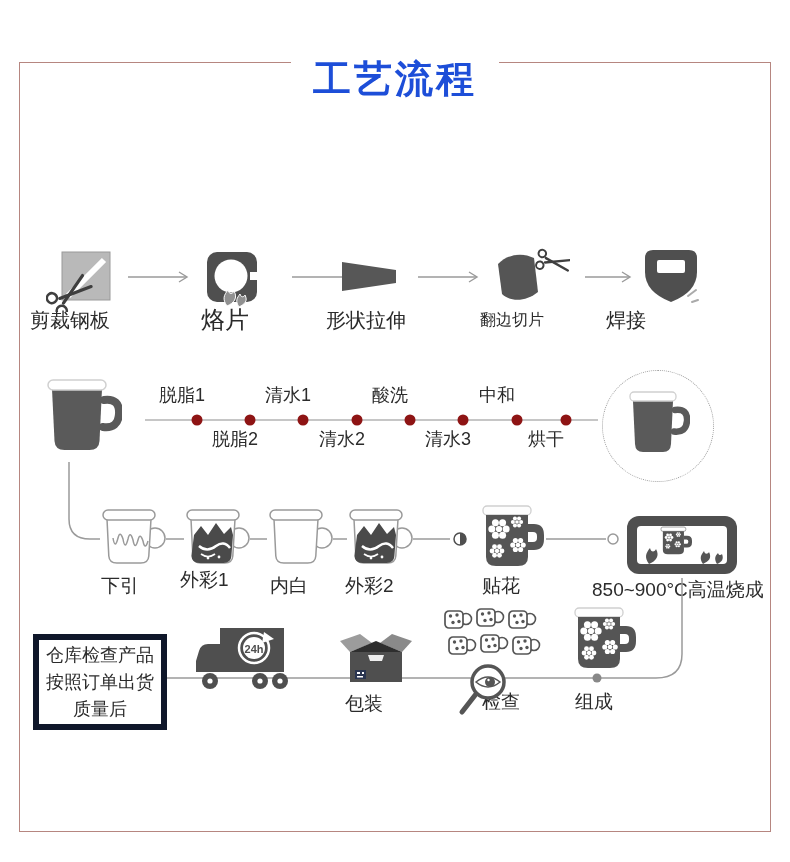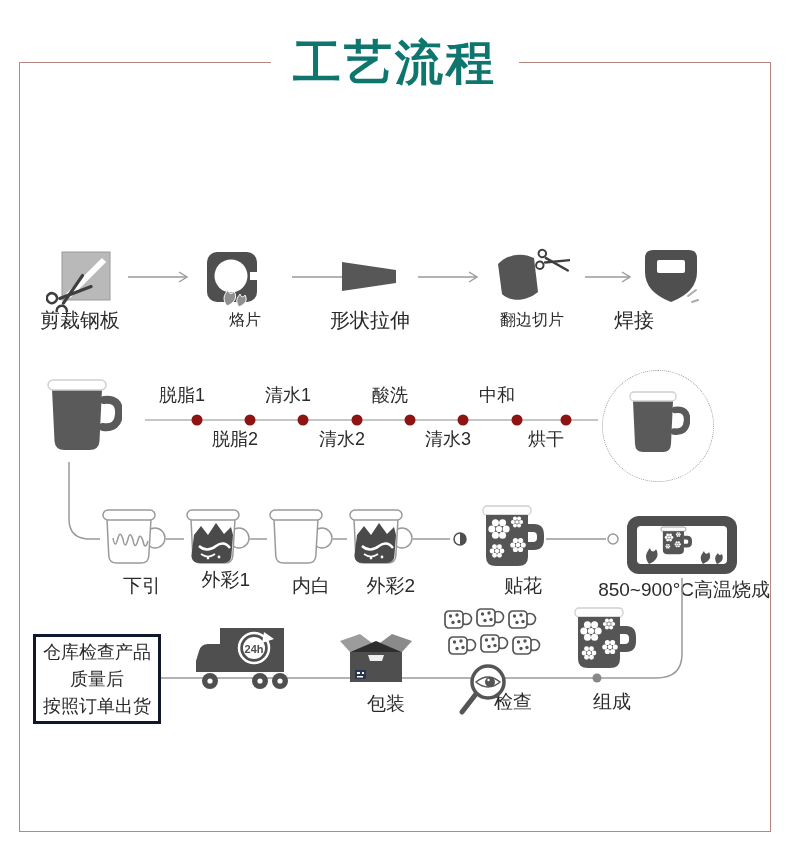--- a/index.html
+++ b/index.html
@@ -1,29 +1,29 @@
 <!DOCTYPE html>
 <html><head>
 <meta charset="utf-8">
 <style>
   html,body{margin:0;padding:0;background:#fff;}
   #stage{
     position:relative;width:790px;height:862px;background:#fff;overflow:hidden;
     font-family:"Liberation Sans","DejaVu Sans",sans-serif;color:#2b2b2b;
   }
   .abs{position:absolute;}
-  .lbl{position:absolute;text-align:right;font-size:19px;line-height:24px;color:#2b2b2b;white-space:nowrap;}
+  .lbl{position:absolute;text-align:left;font-size:19px;line-height:24px;color:#2b2b2b;white-space:nowrap;}
   .tlbl{position:absolute;text-align:left;font-size:18px;line-height:22px;color:#2b2b2b;white-space:nowrap;}
   #frame{position:absolute;left:19px;top:62px;width:750px;height:768px;border:1px solid #b68680;z-index:0;}
   #title-wrap{position:absolute;top:40px;left:0;width:790px;text-align:center;z-index:5;}
-  #title-wrap span{display:inline-block;background:#fff;padding:0 22px;font-size:48px;font-weight:bold;
-    letter-spacing:3px;color:#0f766e;line-height:46px;}
+  #title-wrap span{display:inline-block;background:#fff;padding:0 22px;font-size:38px;font-weight:bold;
+    letter-spacing:3px;color:#1d4ed8;line-height:46px;margin-top:16px;}
   #connectors{position:absolute;left:0;top:0;z-index:1;}
   .ic{z-index:2;}
-  #warehouse-note{position:absolute;left:33px;top:634px;width:122px;height:84px;border:3px solid #0f172a;
+  #warehouse-note{position:absolute;left:33px;top:634px;width:122px;height:84px;border:6px solid #0f172a;
     display:flex;flex-direction:column;justify-content:center;text-align:center;font-size:18px;line-height:27px;
     background:#fff;z-index:2;}
   #dotted-circle{position:absolute;left:602px;top:370px;width:110px;height:110px;border:1px dotted #9f9f9f;
     border-radius:50%;display:flex;align-items:center;justify-content:center;z-index:2;background:#fff;}
 </style>
 </head>
 <body>
 
 <div id="stage">
 
@@ -106,21 +106,21 @@
 
   <svg class="abs ic" style="left:205px;top:250px" width="56" height="60" viewBox="0 0 56 60">
     <rect x="2" y="2" width="50" height="50" rx="10" fill="#4f4f4f"></rect>
     <circle cx="26" cy="26" r="16.5" fill="#fff"></circle>
     <rect x="45" y="22" width="9" height="8" fill="#fff"></rect>
     <g fill="#909090" stroke="#fff" stroke-width="1">
       <path d="M22,56 c-5,-7 -3,-11 1,-16 c1,5 5,4 6,1 c4,7 0,12 -7,15 z"></path>
       <path d="M34,57 c-4,-6 -2,-9 1,-13 c1,4 4,3 5,1 c3,6 0,9 -6,12 z"></path>
     </g>
   </svg>
-  <div class="lbl" style="left:201px;top:308px;width:60px;font-size:16px">烙片</div>
+  <div class="lbl" style="left:201px;top:308px;width:60px;font-size:24px">烙片</div>
 
   <svg class="abs ic" style="left:340px;top:258px" width="60" height="36" viewBox="0 0 60 36">
     <polygon points="2,4 56,12 56,25 2,33" fill="#575757"></polygon>
   </svg>
   <div class="lbl" style="left:326px;top:308px;width:84px;font-size:20px">形状拉伸</div>
 
   <svg class="abs ic" style="left:492px;top:248px" width="78" height="58" viewBox="0 0 78 58">
     <path d="M6,16 C16,6 30,4 42,10 L46,44 C34,54 18,54 10,46 Z" fill="#555"></path>
     <use href="#scis" transform="translate(52,12) rotate(12) scale(0.75)"></use>
   </svg>
@@ -228,22 +228,22 @@
     <g fill="#555">
       <path d="M24,50 c-5,-7 -3,-11 1,-16 c1,5 5,4 6,1 c4,7 0,12 -7,15 z"></path>
       <path d="M78,50 c-4,-6 -2,-9 1,-13 c1,4 4,3 5,1 c3,6 0,9 -6,12 z"></path>
       <path d="M92,50 c-3,-5 -2,-8 1,-11 c1,3 3,2 4,1 c2,5 0,8 -5,10 z"></path>
     </g>
   </svg>
   <div class="lbl" style="left:592px;top:578px;width:178px">850~900°C高温烧成</div>
 
   <div id="warehouse-note">
     <div>仓库检查产品</div>
+    <div>按照订单出货</div>
     <div>质量后</div>
-    <div>按照订单出货</div>
   </div>
 
   <svg class="abs ic" style="left:190px;top:626px" width="104" height="66" viewBox="0 0 104 66">
     <rect x="30" y="2" width="64" height="44" fill="#4f4f4f"></rect>
     <path d="M30,18 h-12 q-7,0 -9,7 l-3,10 v11 h24 Z" fill="#4f4f4f"></path>
     <circle cx="20" cy="55" r="8" fill="#4f4f4f"></circle>
       <circle cx="20" cy="55" r="2.6" fill="#fff"></circle>
     <circle cx="70" cy="55" r="8" fill="#4f4f4f"></circle>
       <circle cx="70" cy="55" r="2.6" fill="#fff"></circle>
     <circle cx="90" cy="55" r="8" fill="#4f4f4f"></circle>

